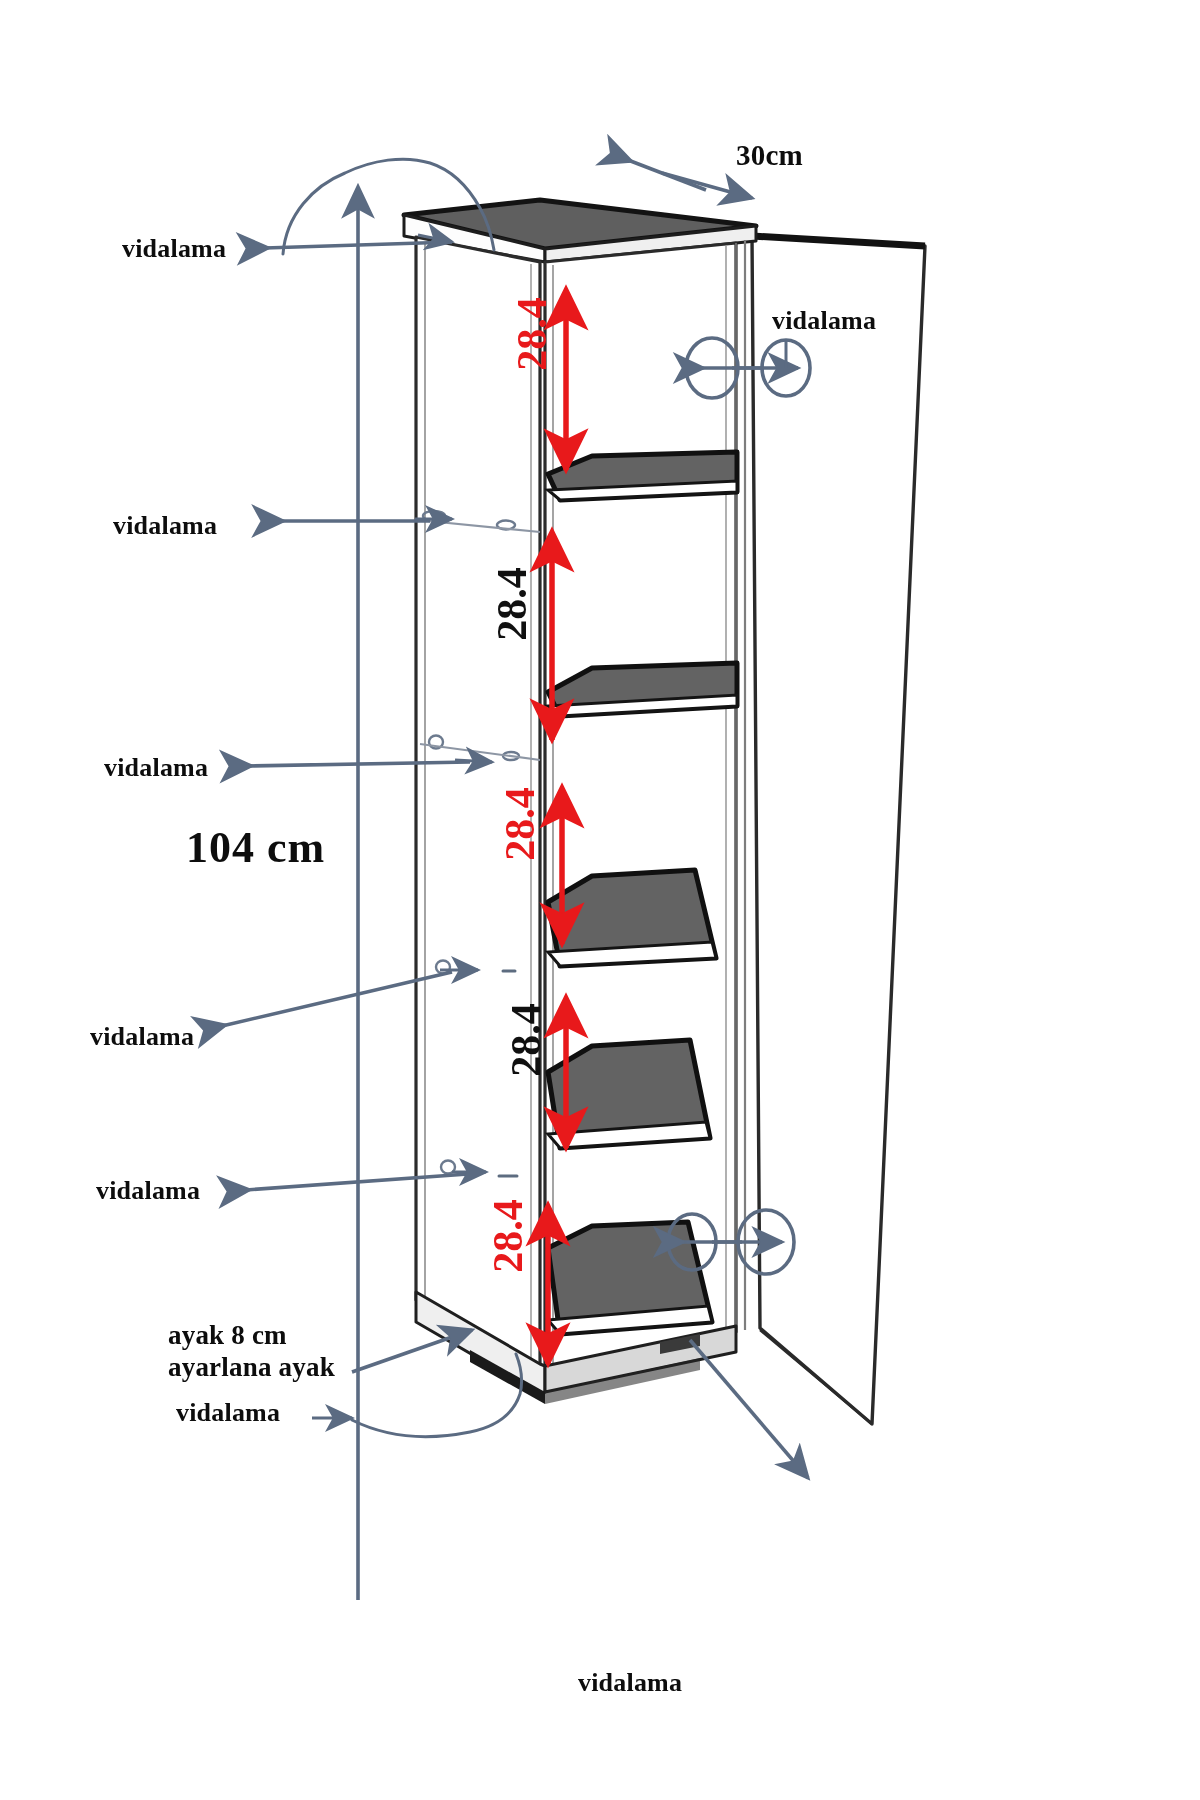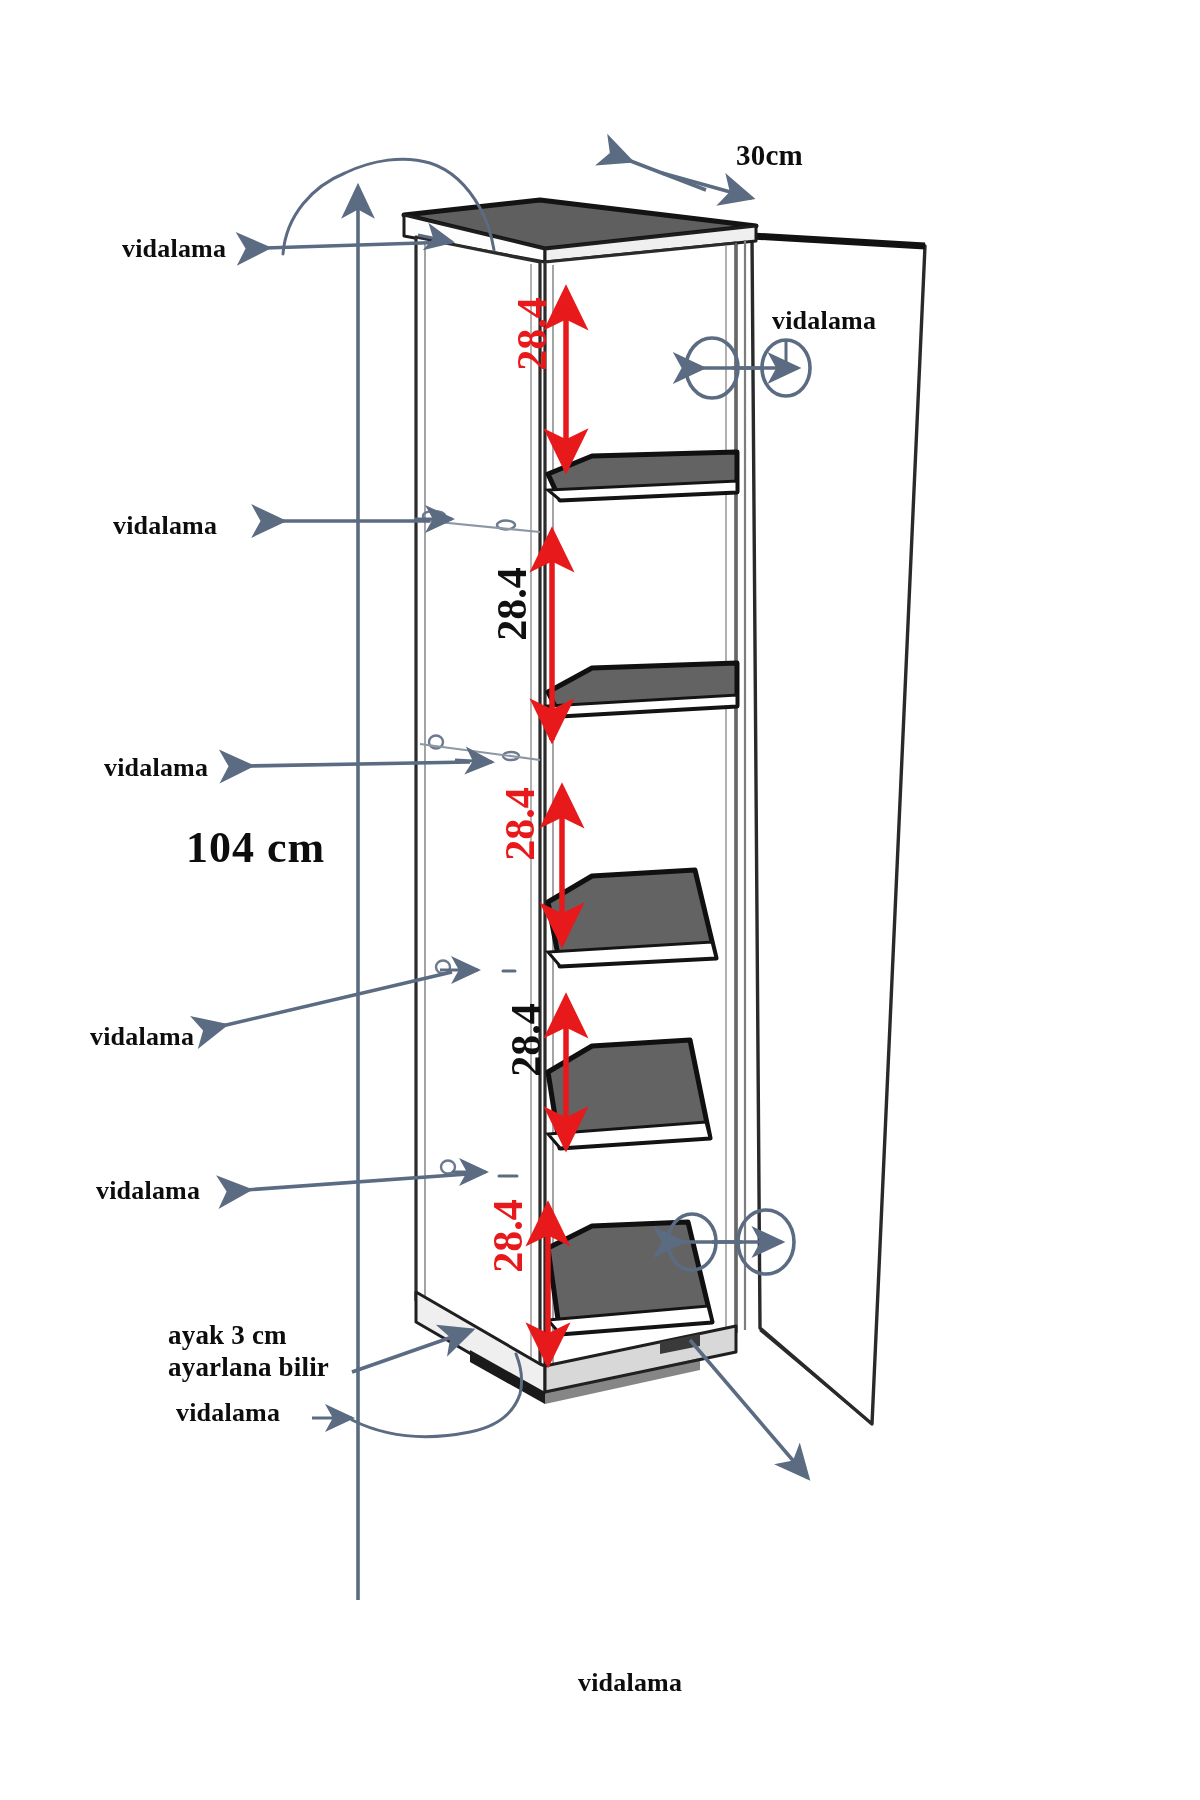--- a/index.html
+++ b/index.html
@@ -206,22 +206,22 @@
   <div class="lbl lbl-vidalama" style="left:96px; top:1176px;">vidalama</div>
 
   <div class="lbl lbl-vidalama" style="left:176px; top:1398px;">vidalama</div>
 
   <div class="lbl lbl-vidalama" style="left:578px; top:1668px;">vidalama</div>
 
   <div class="lbl lbl-dim30" style="left:712px; top:138px;margin-left:24px;">30cm</div>
 
   <div class="lbl lbl-h163" style="left:186px; top:822px;">104 cm</div>
 
-  <div class="lbl lbl-foot" style="left:168px; top:1320px;">ayak 3 cm</div>
-  <div class="lbl lbl-foot" style="left:168px; top:1352px;">ayarlana bilir</div>
+  <div class="lbl lbl-foot" style="left:168px; top:1320px;">ayak 8 cm</div>
+  <div class="lbl lbl-foot" style="left:168px; top:1352px;">ayarlana ayak</div>
 
   <div class="sp red" style="left:472px; top:310px; width:120px; text-align:center;">28.4</div>
 
   <div class="sp blk" style="left:452px; top:580px; width:120px; text-align:center;">28.4</div>
 
   <div class="sp red" style="left:460px; top:800px; width:120px; text-align:center;">28.4</div>
 
   <div class="sp blk" style="left:466px; top:1016px; width:120px; text-align:center;">28.4</div>
 
   <div class="sp red" style="left:448px; top:1212px; width:120px; text-align:center;">28.4</div>

